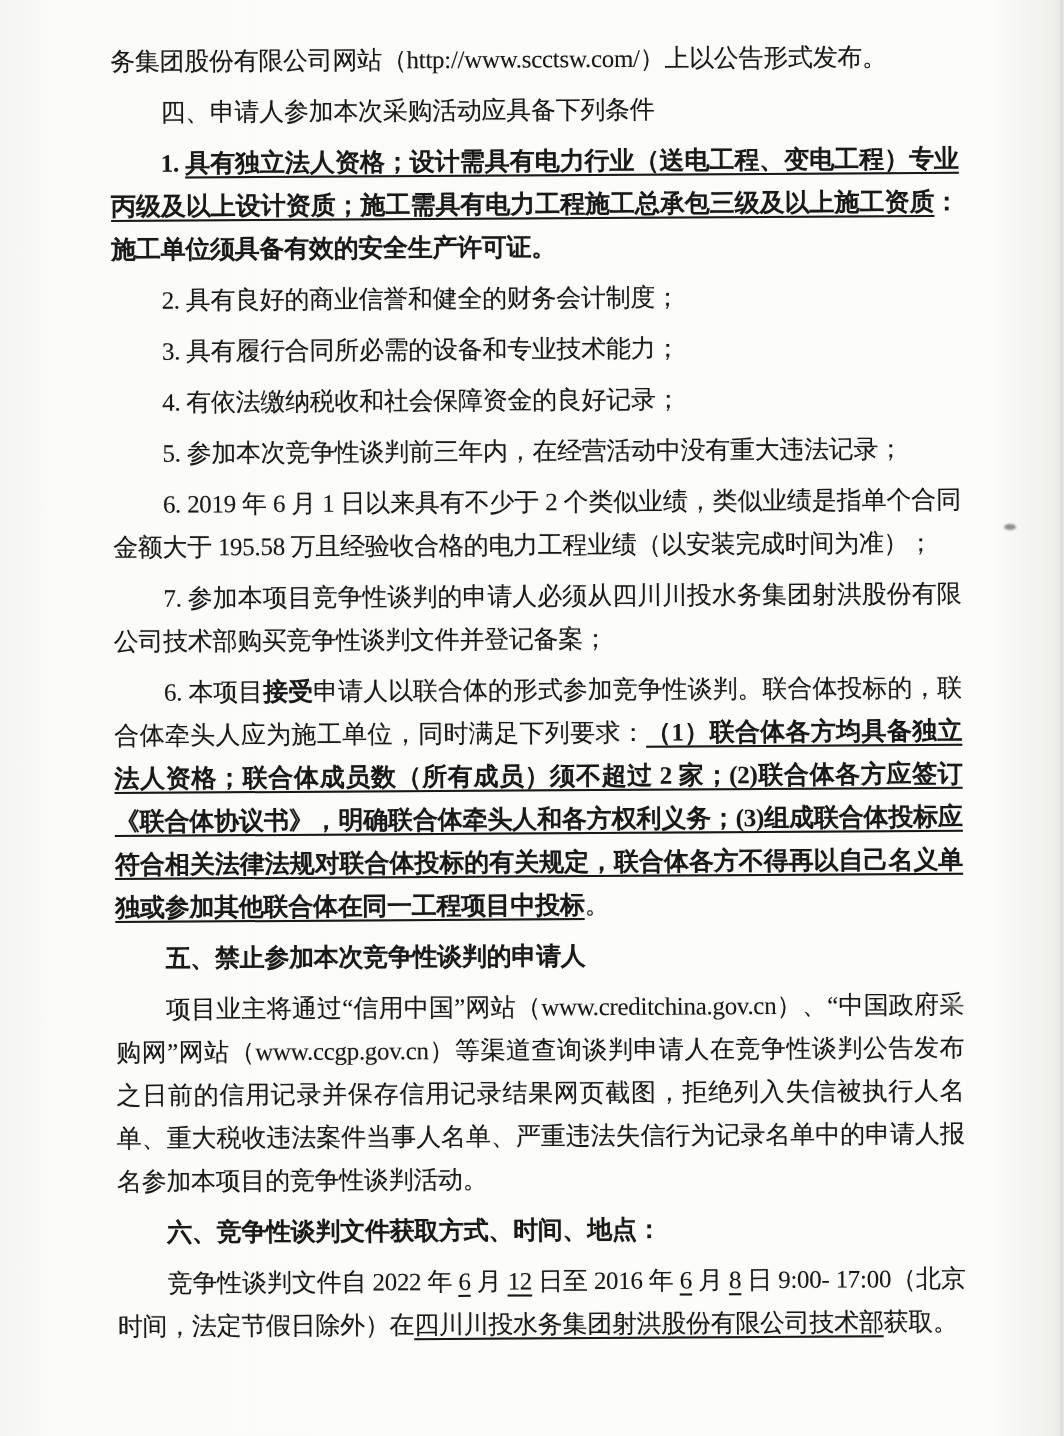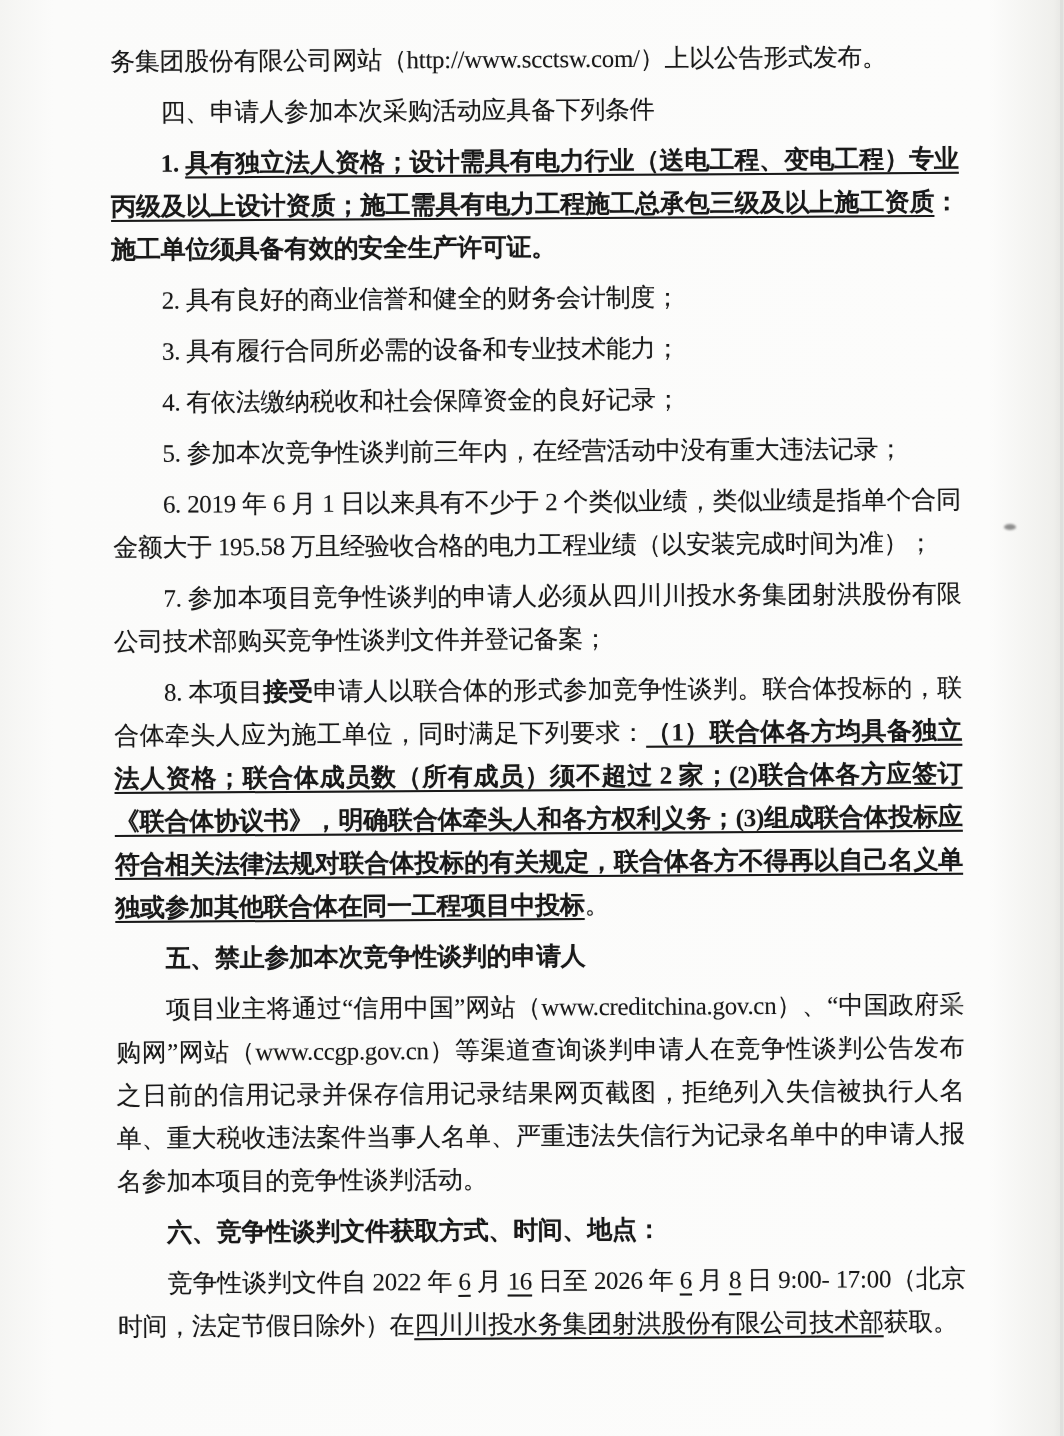--- a/index.html
+++ b/index.html
@@ -57,31 +57,31 @@
 
     <p class="ind">4. 有依法缴纳税收和社会保障资金的良好记录；</p>
 
     <p class="ind">5. 参加本次竞争性谈判前三年内，在经营活动中没有重大违法记录；</p>
 
     <p class="ind">6. 2019 年 6 月 1 日以来具有不少于 2 个类似业绩，类似业绩是指单个合同金额大于 195.58 万且经验收合格的电力工程业绩（以安装完成时间为准）；</p>
 
     <p class="ind">7. 参加本项目竞争性谈判的申请人必须从四川川投水务集团射洪股份有限公司技术部购买竞争性谈判文件并登记备案；</p>
 
     <p class="ind">
-      <span>8. 本项目</span><span class="b">接受</span><span>申请人以联合体的形式参加竞争性谈判。联合体投标的，联合体牵头人应为施工单位，同时满足下列要求：</span><span class="b u">（1）联合体各方均具备独立法人资格；联合体成员数（所有成员）须不超过 2 家；(2)联合体各方应签订《联合体协议书》，明确联合体牵头人和各方权利义务；(3)组成联合体投标应符合相关法律法规对联合体投标的有关规定，联合体各方不得再以自己名义单独或参加其他联合体在同一工程项目中投标</span><span>。</span>
+      <span>6. 本项目</span><span class="b">接受</span><span>申请人以联合体的形式参加竞争性谈判。联合体投标的，联合体牵头人应为施工单位，同时满足下列要求：</span><span class="b u">（1）联合体各方均具备独立法人资格；联合体成员数（所有成员）须不超过 2 家；(2)联合体各方应签订《联合体协议书》，明确联合体牵头人和各方权利义务；(3)组成联合体投标应符合相关法律法规对联合体投标的有关规定，联合体各方不得再以自己名义单独或参加其他联合体在同一工程项目中投标</span><span>。</span>
     </p>
 
     <p class="ind hd">五、禁止参加本次竞争性谈判的申请人</p>
 
     <p class="ind">项目业主将通过“信用中国”网站（www.creditchina.gov.cn）、“中国政府采购网”网站（www.ccgp.gov.cn）等渠道查询谈判申请人在竞争性谈判公告发布之日前的信用记录并保存信用记录结果网页截图，拒绝列入失信被执行人名单、重大税收违法案件当事人名单、严重违法失信行为记录名单中的申请人报名参加本项目的竞争性谈判活动。</p>
 
     <p class="ind hd">六、竞争性谈判文件获取方式、时间、地点：</p>
 
     <p class="ind">
-      <span>竞争性谈判文件自 2022 年 </span><span class="u">6</span><span> 月 </span><span class="u">16</span><span> 日至 2026 年 </span><span class="u">6</span><span> 月 </span><span class="u">8</span><span> 日 9:00- 17:00（北京时间，法定节假日除外）在</span><span class="u">四川川投水务集团射洪股份有限公司技术部</span><span>获取。</span>
+      <span>竞争性谈判文件自 2022 年 </span><span class="u">6</span><span> 月 </span><span class="u">12</span><span> 日至 2016 年 </span><span class="u">6</span><span> 月 </span><span class="u">8</span><span> 日 9:00- 17:00（北京时间，法定节假日除外）在</span><span class="u">四川川投水务集团射洪股份有限公司技术部</span><span>获取。</span>
     </p>
 
   </div>
 
   <div class="speck1"></div>
   <div class="speck2"></div>
   <div class="edge"></div>
 </div>
 
 </body></html>

